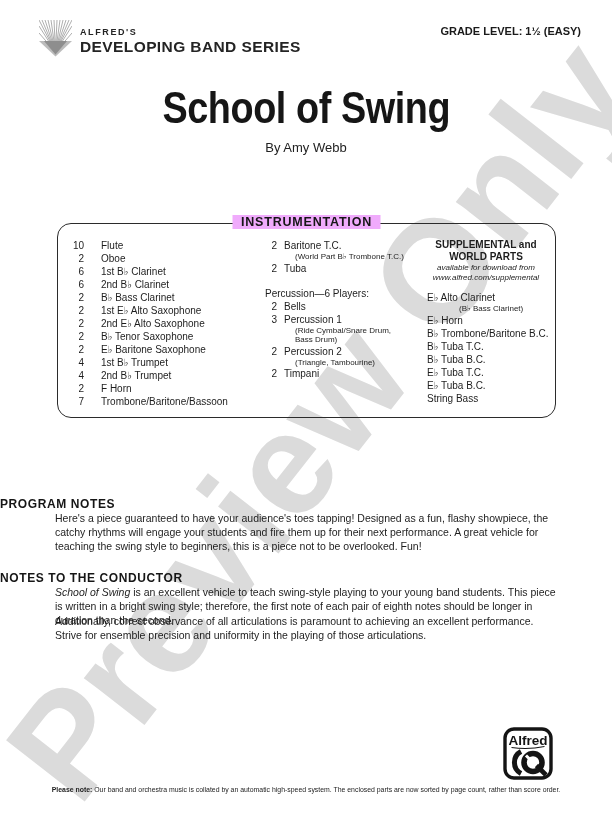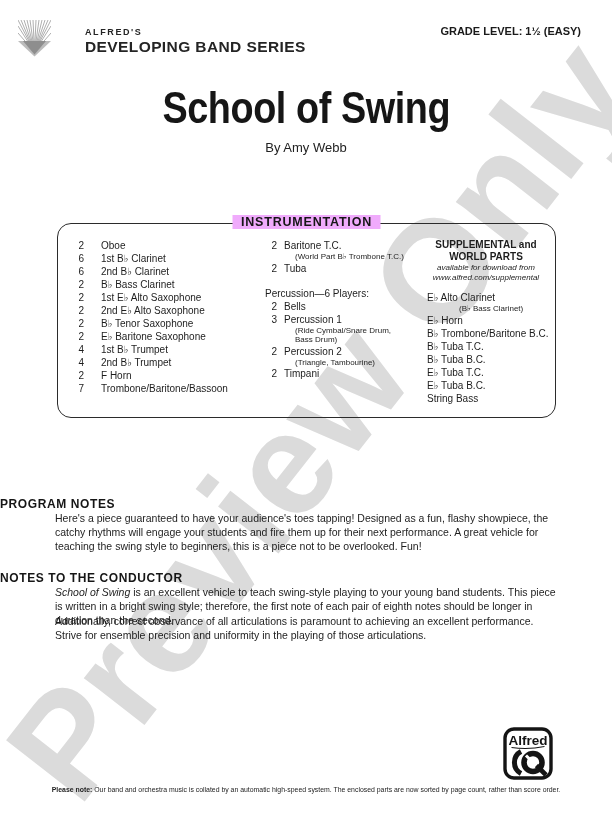--- a/index.html
+++ b/index.html
@@ -10,21 +10,21 @@
   }
   
   .watermark {
     position:absolute; left:320px; top:420px; z-index:0;
     transform:translate(-50%,-50%) rotate(-52deg);
     font-size:145px; font-weight:bold; letter-spacing:0px;
     color:#dbdbdb; white-space:nowrap; user-select:none;
   }
   .content { position:relative; z-index:1; }
   
-  .brand { position:absolute; left:18px; top:20px; display:flex; align-items:flex-start;gap:26px; }
+  .brand { position:absolute; left:39px; top:20px; display:flex; align-items:flex-start; }
   .brand-logo { width:33px; height:39px; }
   .brand-text { margin-left:8px; }
   .brand-top { font-size:9px; font-weight:bold; letter-spacing:1.6px; margin-top:7px; color:#242424; }
   .brand-series { font-size:15.5px; font-weight:bold; letter-spacing:0.4px; margin-top:1px; color:#242424;text-align:right; }
   .grade { position:absolute; right:31px; top:25px; font-size:11px; font-weight:bold; color:#1a1a1a; }
   
   .title-wrap { position:absolute; top:82px; left:0; width:612px; text-align:center; }
   .title { display:inline-block; font-size:45px; font-weight:bold; letter-spacing:-0.5px;
            transform:scaleX(0.84); transform-origin:center; color:#161616; }
   .byline { position:absolute; top:140px; left:0; width:612px; text-align:center; font-size:13px; color:#222; }
@@ -109,20 +109,24 @@
       <span class="title">School of Swing</span>
     </div>
     <div class="byline">By Amy Webb</div>
 
     <div class="instr-box">
       <div class="instr-label">INSTRUMENTATION</div>
       <div class="cols">
 
         <div class="col1">
           <div class="row">
+              <span class="qty">10</span>
+              <span class="nm">Flute</span>
+            </div>
+          <div class="row">
               <span class="qty">2</span>
               <span class="nm">Oboe</span>
             </div>
           <div class="row">
               <span class="qty">6</span>
               <span class="nm">1st B♭ Clarinet</span>
             </div>
           <div class="row">
               <span class="qty">6</span>
               <span class="nm">2nd B♭ Clarinet</span>

